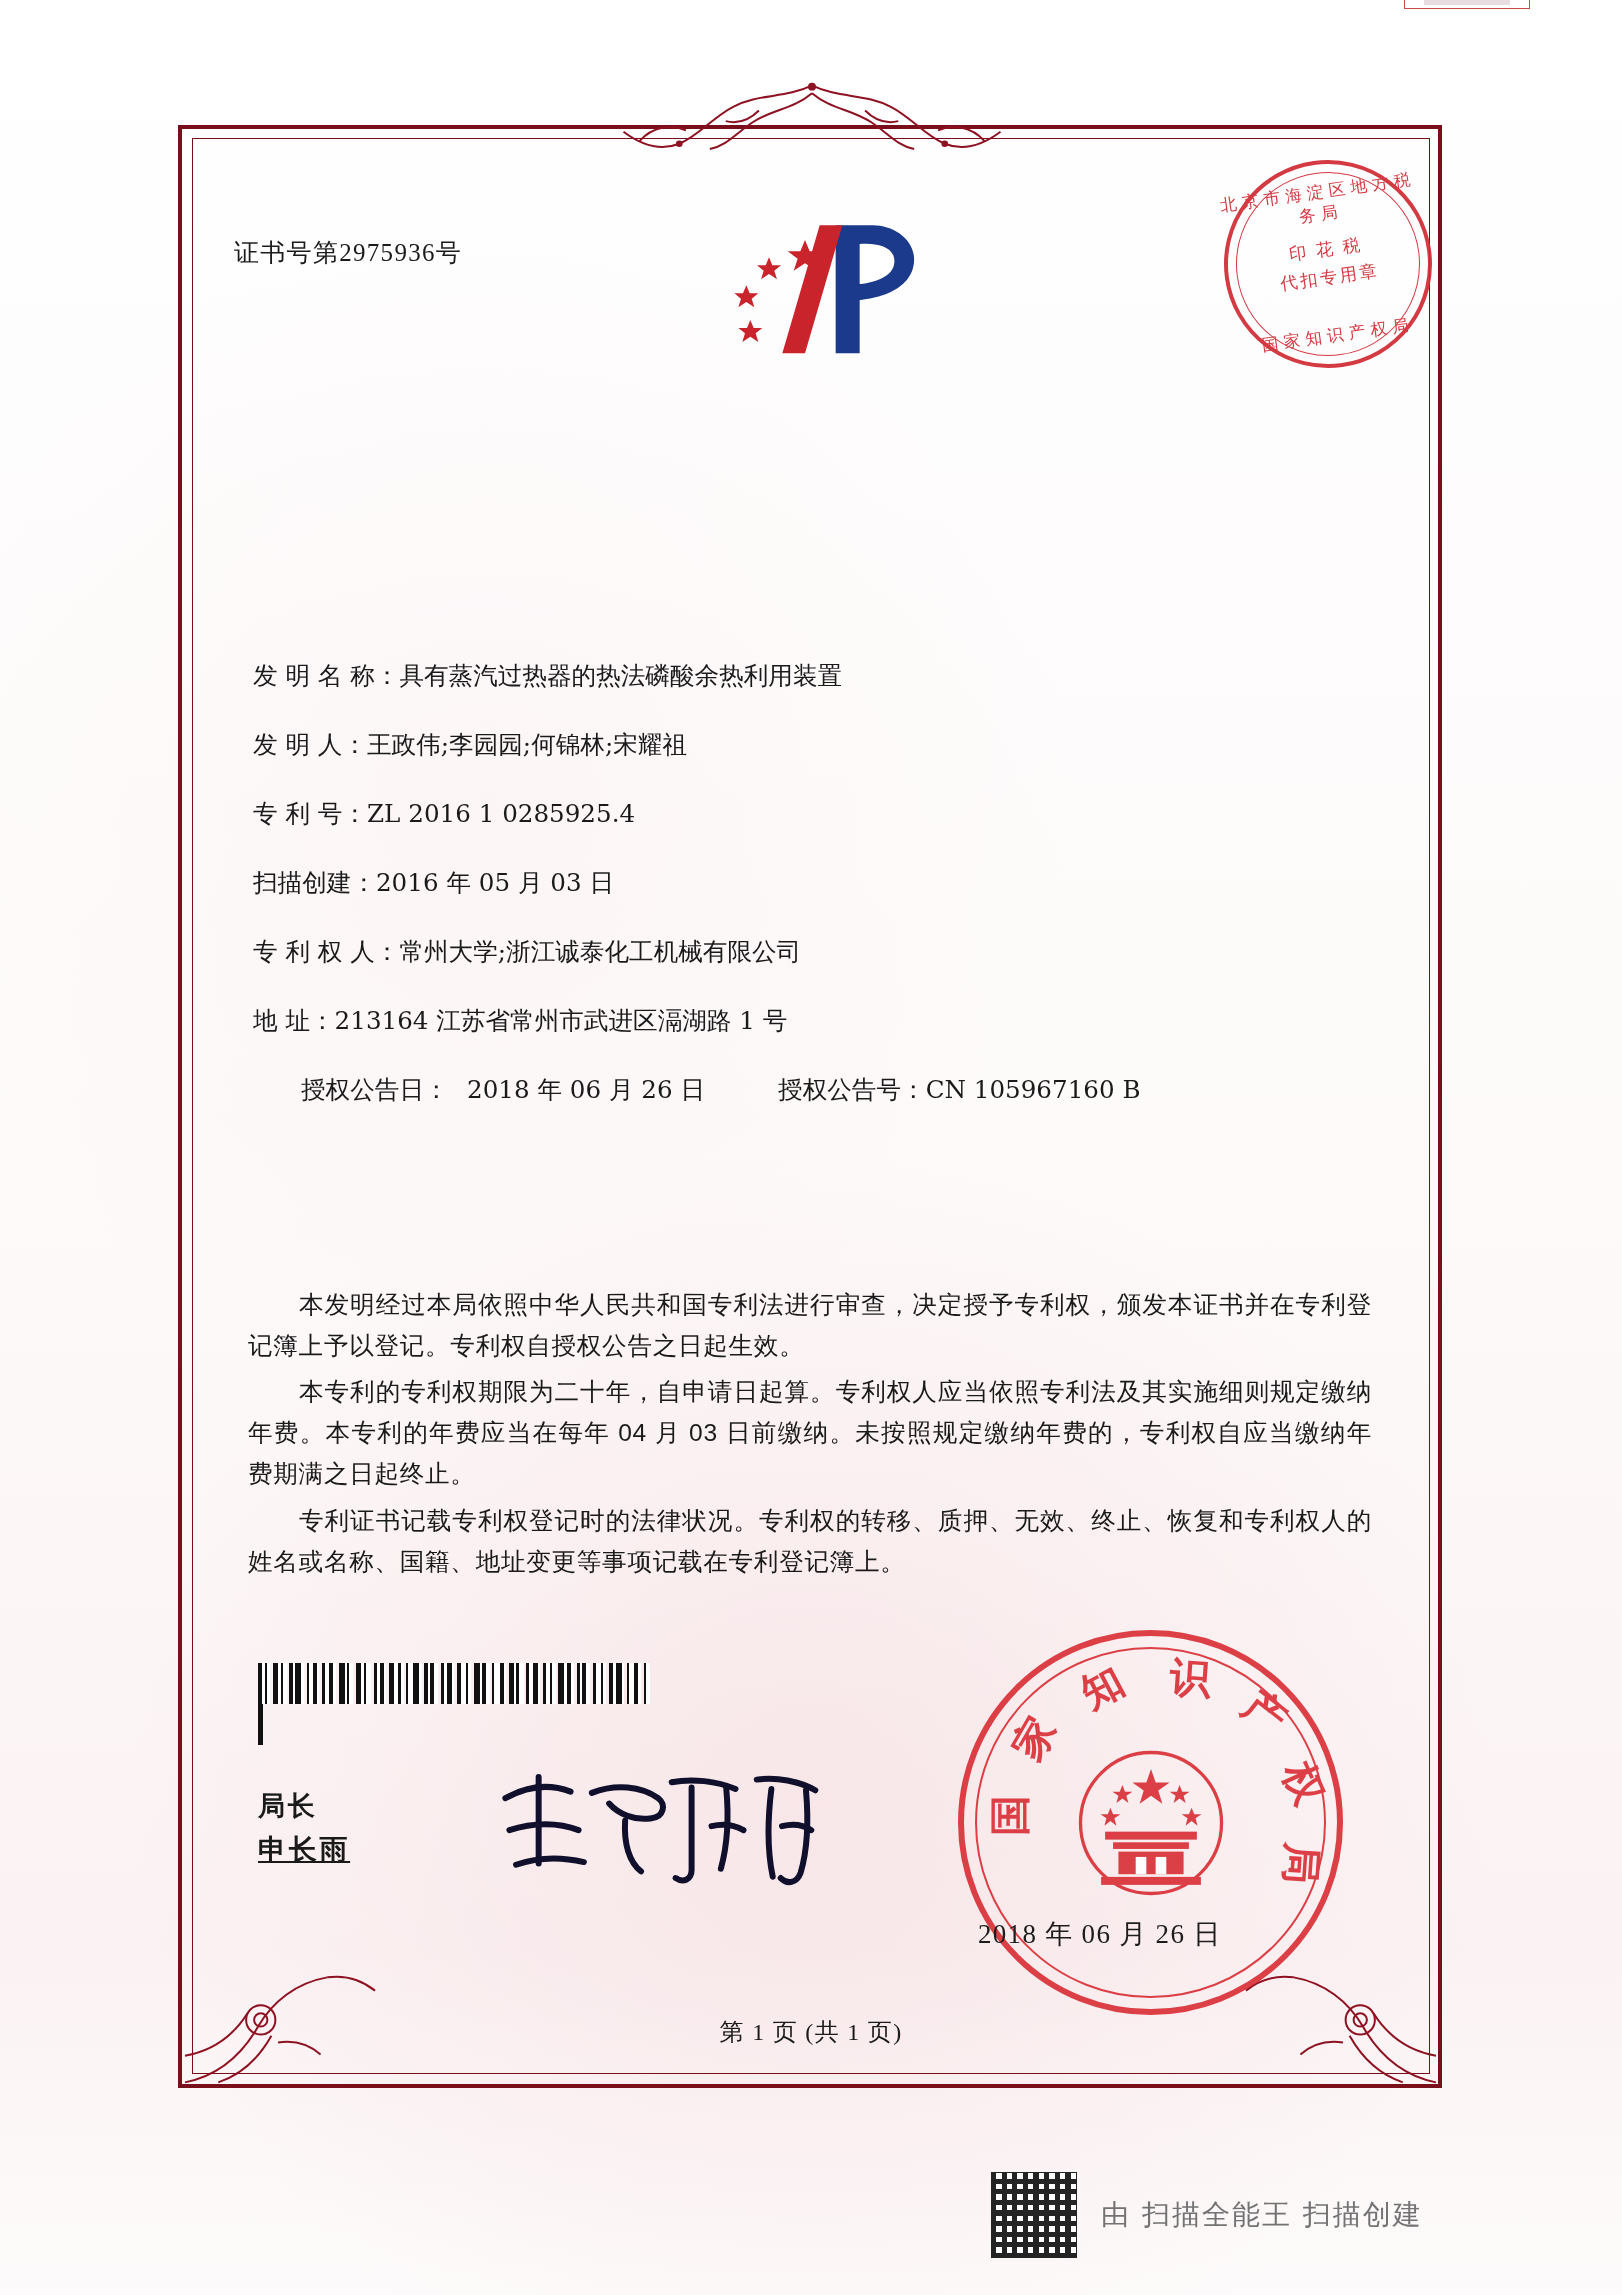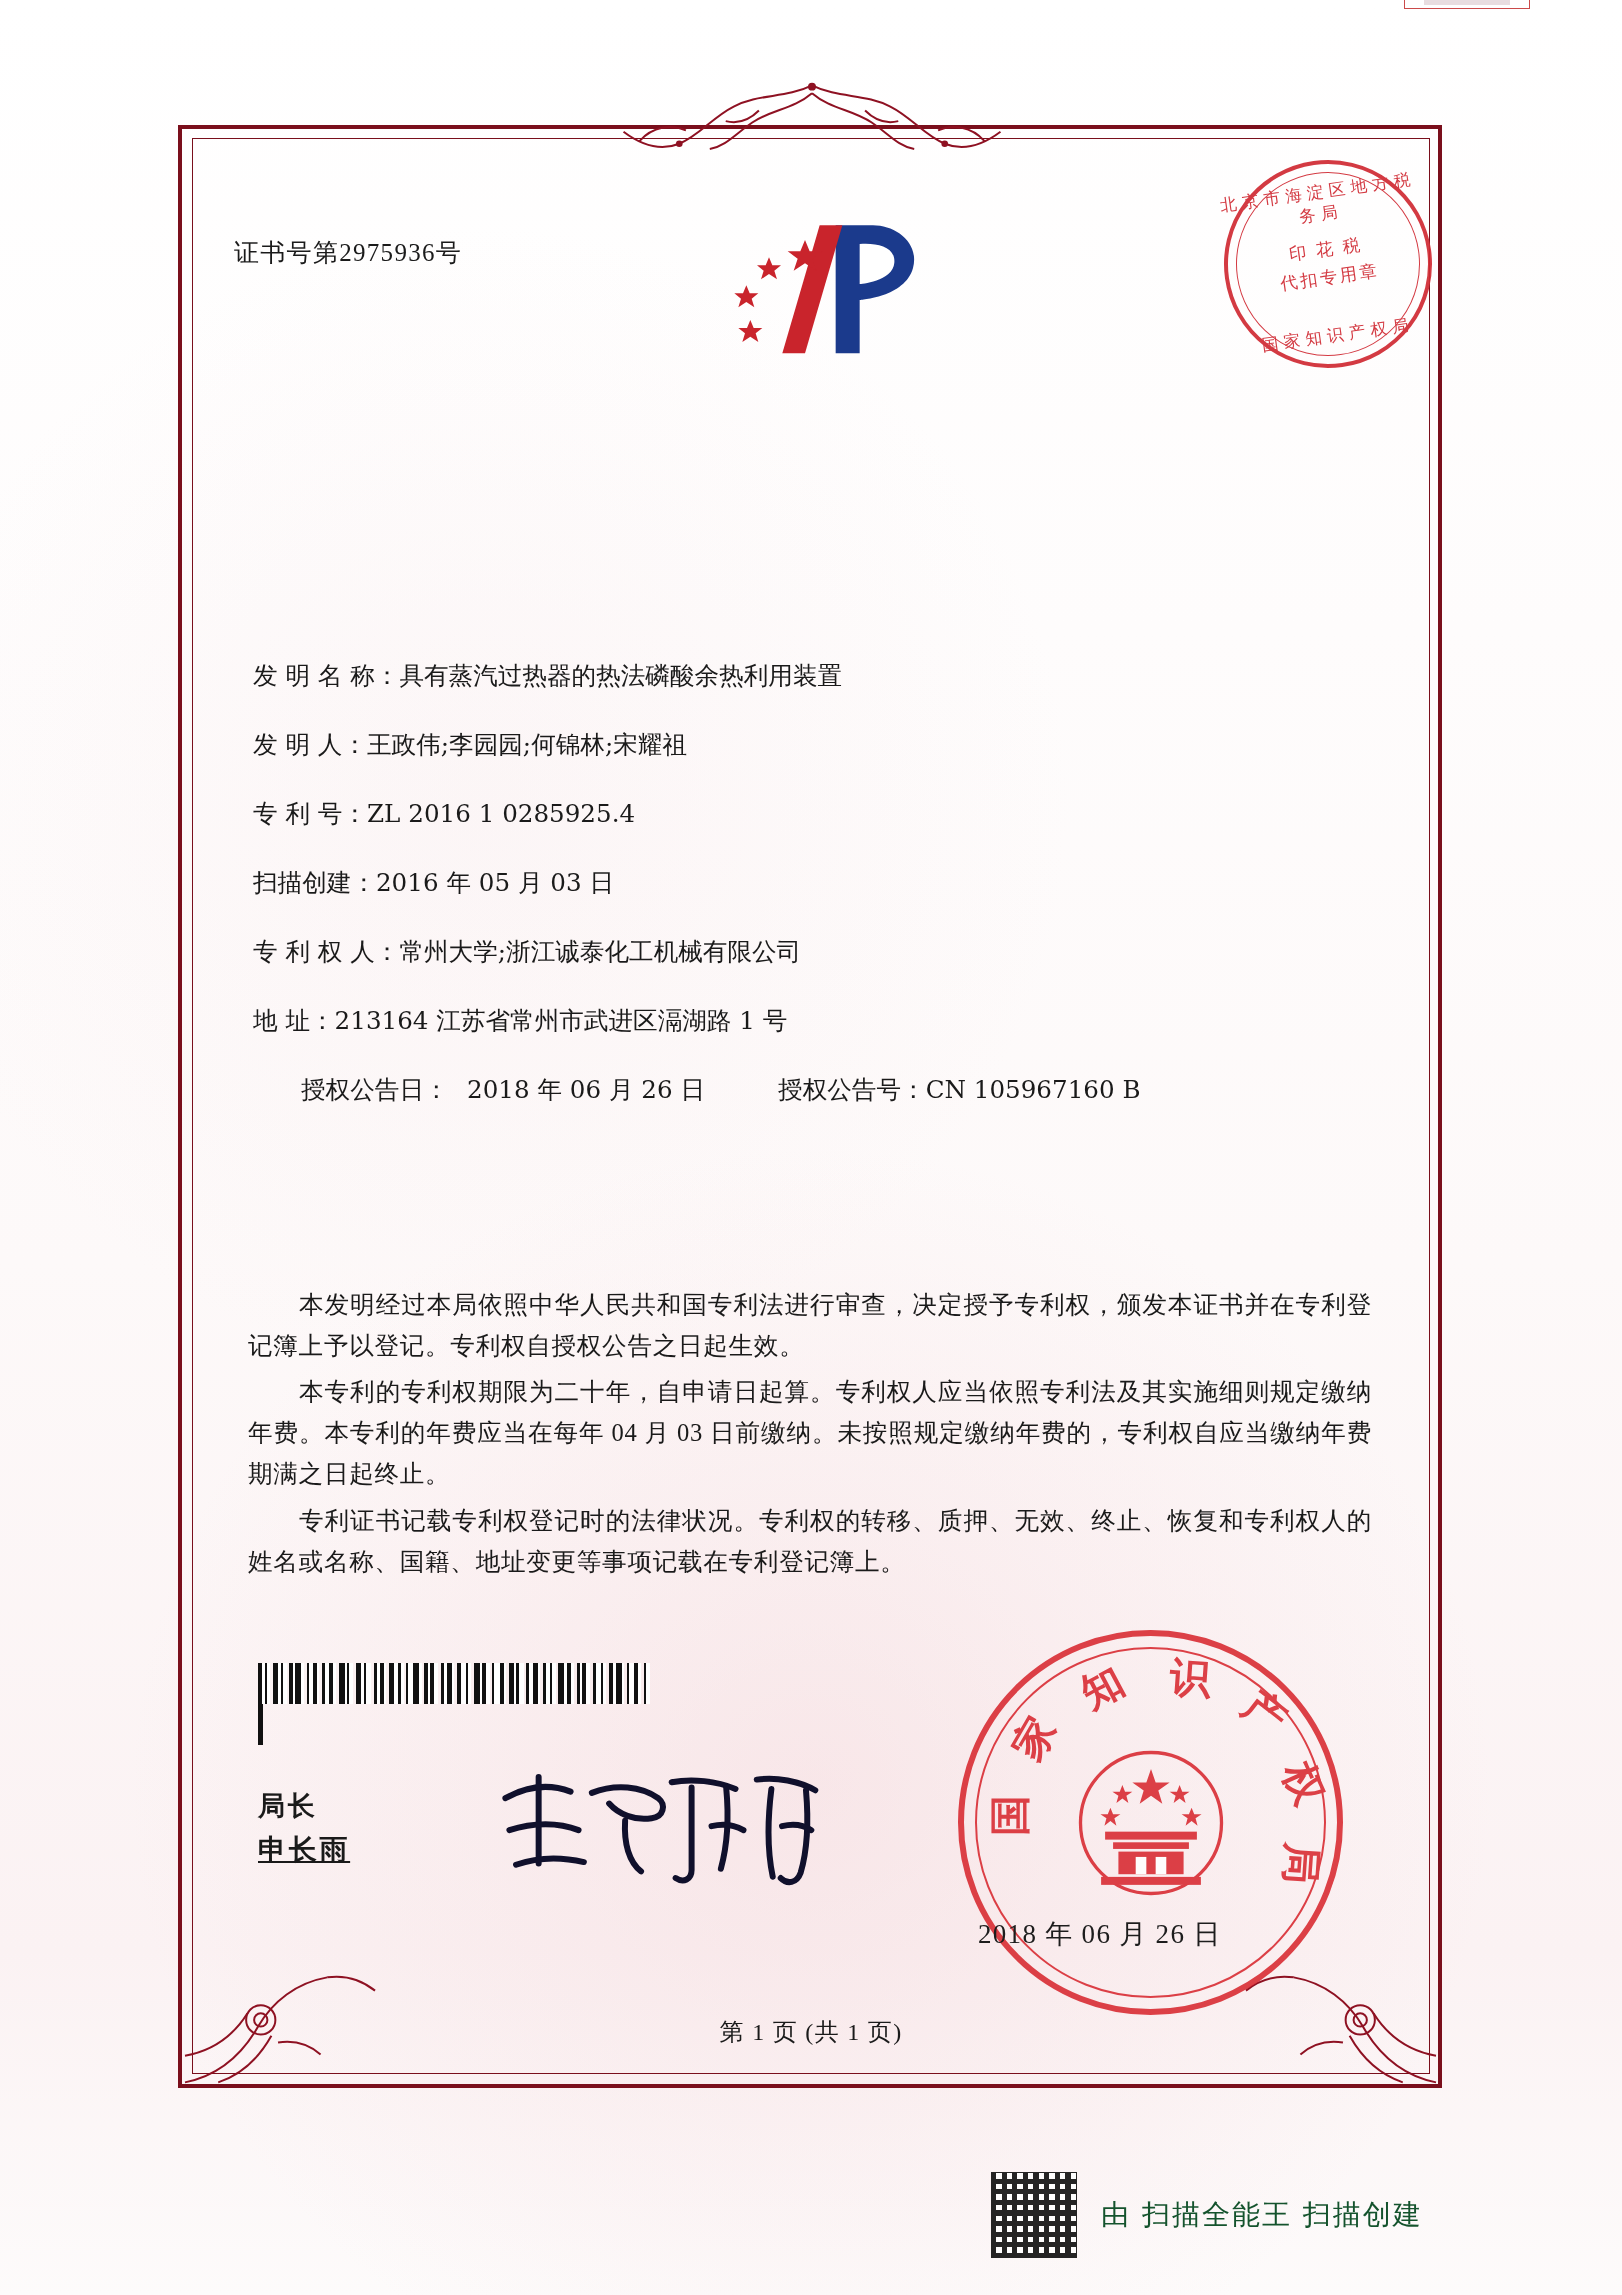--- a/index.html
+++ b/index.html
@@ -187,21 +187,21 @@
   }
 
   
   .paras {
     position: absolute;
     left: 248px;
     top: 1284px;
     width: 1124px;
     font-size: 24.6px;
     line-height: 41px;
-    font-family: Liberation Serif, serif;
+    font-family: Liberation Sans, sans-serif;
     letter-spacing: 0.7px;
   }
   .paras p {
     margin: 0 0 5.3px 0;
     text-indent: 51px;
     text-align: justify;
   }
 
   
   .barcode {
@@ -314,21 +314,21 @@
     height: 86px;
     background-image:
       repeating-linear-gradient(90deg, #000 0 5.3px, #fff 5.3px 10.6px),
       repeating-linear-gradient(0deg, #000 0 5.3px, #fff 5.3px 10.6px);
     background-blend-mode: multiply;
     opacity: .85;
   }
   .scan-text {
     font-size: 28px;
     letter-spacing: 2px;
-    color: #14532d;
+    color: #737373;
     white-space: nowrap;
     font-family: "DejaVu Serif", "Liberation Serif", serif;
   }
 </style>
 </head>
 <body>
 
 <div class="page">
   <div class="paper-tint"></div>
 

